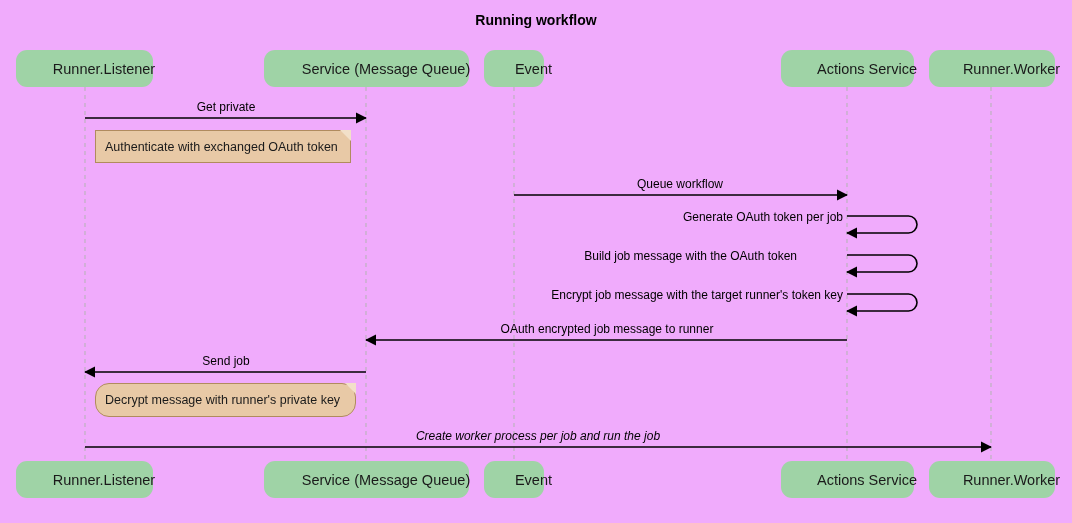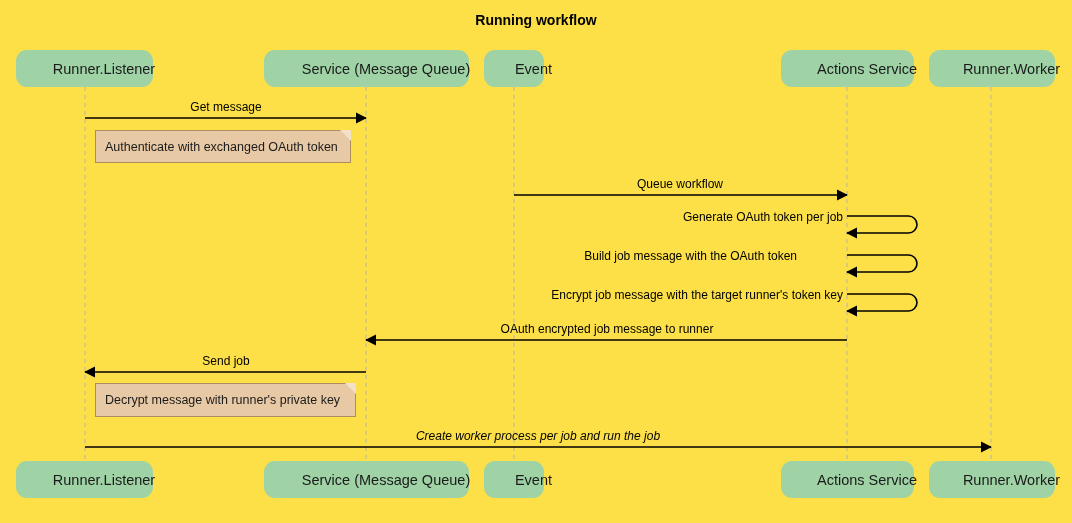--- a/index.html
+++ b/index.html
@@ -7,21 +7,21 @@
     padding: 0;
     background: #ffffff;
   }
   body {
     font-family: "Liberation Sans", sans-serif;
   }
   #diagram-root {
     position: relative;
     width: 1072px;
     height: 523px;
-    background: #fde047;
+    background: #f0abfc;
     overflow: hidden;
   }
   #svg-layer {
     position: absolute;
     left: 0;
     top: 0;
     width: 1072px;
     height: 523px;
   }
   .diagram-title {
@@ -153,27 +153,27 @@
       </div>
       <div class="participant-box" style="left: 929px; top: 461px; width: 126px; height: 37px;">
         <span>Runner.Worker</span>
       </div>
     </div>
   <div id="notes-layer">
       <div class="note-box" style="left: 95px; top: 130px; width: 256px; height: 33px;">
         <span>Authenticate with exchanged OAuth token</span>
         <span class="note-fold"></span>
       </div>
-      <div class="note-box" style="left: 95px; top: 383px; width: 261px; height: 34px;">
+      <div class="note-box" style="left: 95px; top: 383px; width: 261px; height: 34px; border-radius: 14px;">
         <span>Decrypt message with runner's private key</span>
         <span class="note-fold"></span>
       </div>
     </div>
   <div id="labels-layer">
-      <div class="msg-label center" style="left: 226px; top: 100px;">Get message</div>
+      <div class="msg-label center" style="left: 226px; top: 100px;">Get private</div>
       <div class="msg-label center" style="left: 680px; top: 177px;">Queue workflow</div>
       <div class="msg-label center" style="left: 607px; top: 322px;">OAuth encrypted job message to runner</div>
       <div class="msg-label center" style="left: 226px; top: 354px;">Send job</div>
       <div class="msg-label center" style="left: 538px; top: 429px; font-style: italic;">Create worker process per job and run the job</div>
       <div class="msg-label right" style="left: 843px; top: 210px;">Generate OAuth token per job</div>
       <div class="msg-label right" style="left: 797px; top: 249px;">Build job message with the OAuth token</div>
       <div class="msg-label right" style="left: 843px; top: 288px;">Encrypt job message with the target runner's token key</div>
     </div>
 
 </div>

